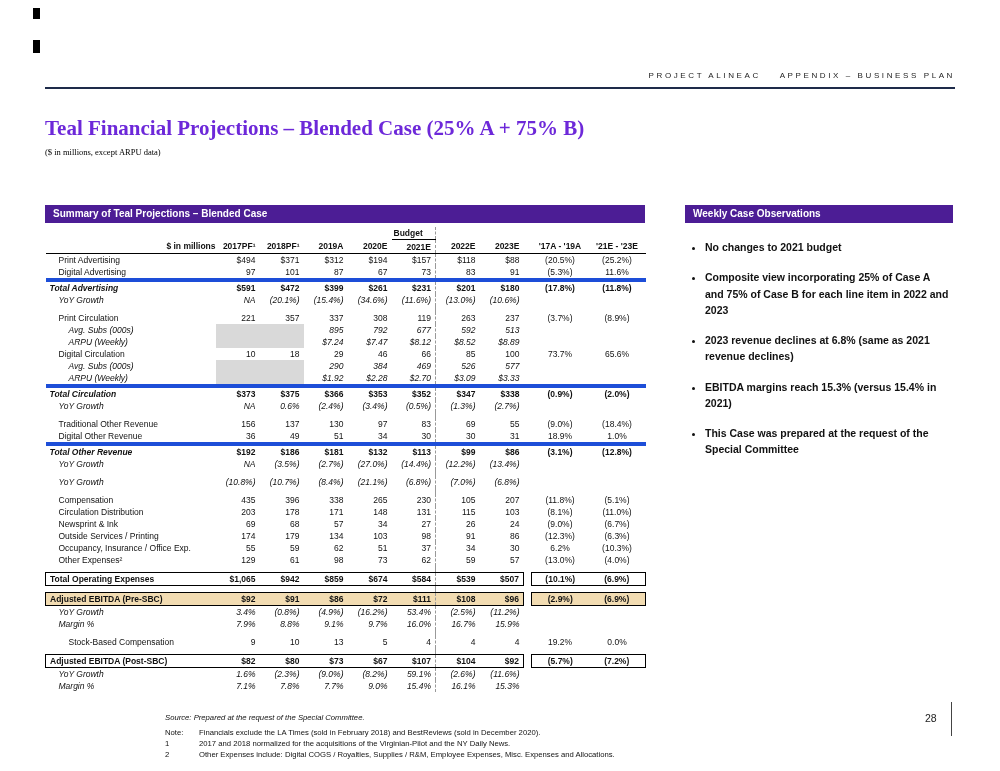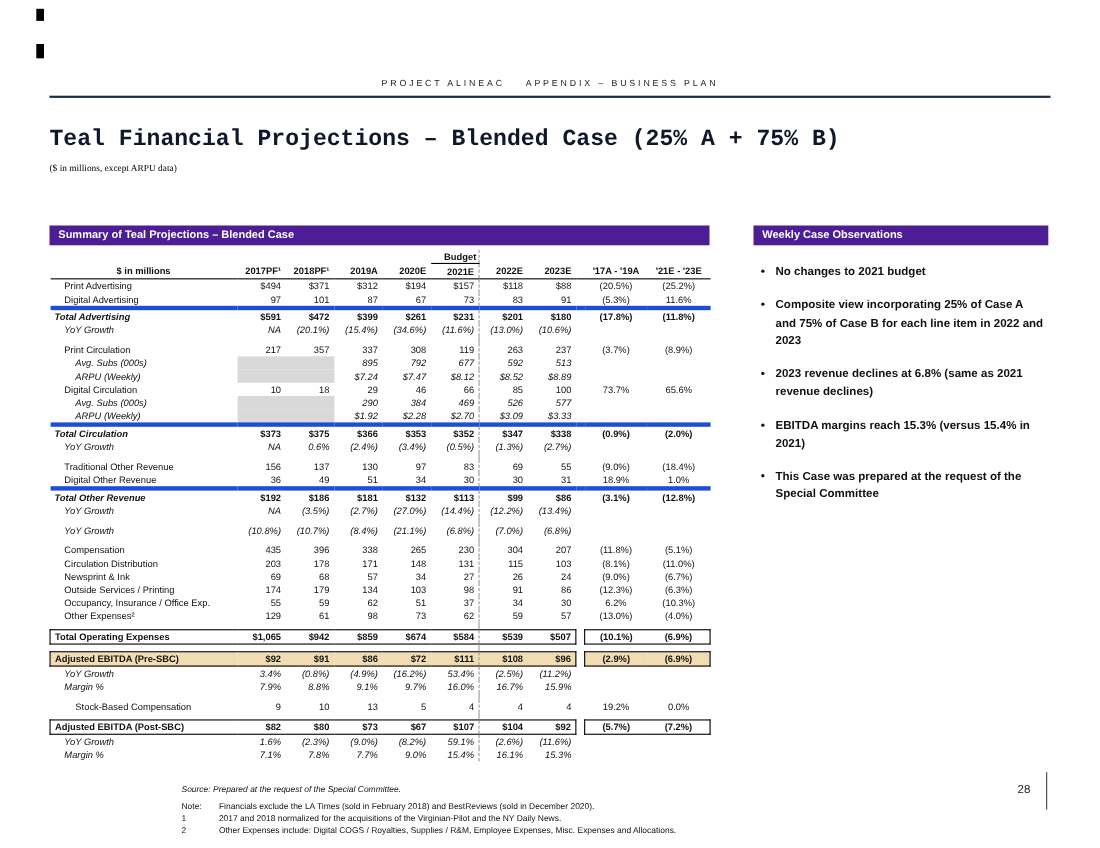--- a/index.html
+++ b/index.html
@@ -3,40 +3,40 @@
 <meta charset="utf-8">
 <style>
   html,body{margin:0;padding:0;background:#fff;}
   .page{position:relative;width:1000px;height:771px;background:#ffffff;font-family:"Liberation Sans",sans-serif;color:#111;overflow:hidden;}
 
   
   .mark-a{position:absolute;left:33px;top:8px;width:7px;height:11px;background:#000;}
   .mark-b{position:absolute;left:33px;top:40px;width:7px;height:13px;background:#000;}
 
   
-  .top-header{position:absolute;left:45px;right:45px;top:71px;display:flex;justify-content:center;font-size:8px;letter-spacing:2.6px;color:#222;white-space:pre;}
+  .top-header{position:absolute;left:45px;right:45px;top:71px;display:flex;justify-content:flex-end;font-size:8px;letter-spacing:2.6px;color:#222;white-space:pre;}
   .header-rule{position:absolute;left:45px;right:45px;top:87px;height:2px;background:#1e2b4a;}
 
   
-  .title{position:absolute;left:45px;top:116px;font-family:Liberation Mono, monospace;font-weight:bold;font-size:21px;color:#0f172a;}
+  .title{position:absolute;left:45px;top:116px;font-family:Liberation Serif, serif;font-weight:bold;font-size:21px;color:#6d28d9;}
   .subtitle{position:absolute;left:45px;top:147px;font-family:"Liberation Serif",serif;font-size:8.5px;color:#000;}
 
   
   .panel-header{background:#4c1d95;color:#fff;font-weight:bold;font-size:10px;line-height:18px;height:18px;padding:0 8px;}
   .table-panel{position:absolute;left:45px;top:205px;width:600px;}
   .obs-panel{position:absolute;left:685px;top:205px;width:268px;}
 
   
   table{border-collapse:collapse;table-layout:fixed;width:600px;margin-top:4px;}
   col.c-label{width:170px;} col.c-year{width:44px;} col.c-gap{width:8px;} col.c-cagr{width:57px;}
   td{font-size:8.5px;height:12px;padding:0 4px 0 0;text-align:right;vertical-align:middle;white-space:nowrap;color:#111;}
   .budget-row td{height:12px;border:0;}
-  .budget-cell{font-weight:bold;text-align:right;border-bottom:1px solid #000 !important;padding:0 2px;}
+  .budget-cell{font-weight:bold;text-align:left;border-bottom:1px solid #000 !important;padding:0 2px;}
   .head-row td{font-weight:bold;border-bottom:1px solid #000;height:13px;}
-  .h-label{text-align:center;padding:0;}
+  .h-label{padding:0;}
   .h-cagr{text-align:center;padding:0;}
   td.lbl{text-align:left;padding-right:0;}
   td.ind0{padding-left:4px;} td.ind1{padding-left:13px;} td.ind2{padding-left:23px;margin-top:40px;}
   td.cagr{text-align:center;padding:0 2px;}
   td.gray{background:#d9d9d9;}
   td.dash{border-left:1px dashed #999;}
   tr.spacer td{height:6px;border-top:0;border-bottom:0;}
 
   tr.r-sub td{font-style:italic;}
   tr.r-yoy td{font-style:italic;}
@@ -190,21 +190,21 @@
             <td></td>
             <td></td>
             <td class="dash"></td>
             <td></td>
             <td></td>
             <td></td>
             <td></td>
           </tr>
           <tr class="r-item">
             <td class="lbl ind1">Print Circulation</td>
-            <td class="num">217</td>
+            <td class="num">221</td>
             <td class="num">357</td>
             <td class="num">337</td>
             <td class="num">308</td>
             <td class="num">119</td>
             <td class="num dash">263</td>
             <td class="num">237</td>
             <td class="gapcell"></td>
             <td class="cagr">(3.7%)</td>
             <td class="cagr">(8.9%)</td>
           </tr>
@@ -403,21 +403,21 @@
             <td></td>
             <td></td>
           </tr>
           <tr class="r-item">
             <td class="lbl ind1">Compensation</td>
             <td class="num">435</td>
             <td class="num">396</td>
             <td class="num">338</td>
             <td class="num">265</td>
             <td class="num">230</td>
-            <td class="num dash">304</td>
+            <td class="num dash">105</td>
             <td class="num">207</td>
             <td class="gapcell"></td>
             <td class="cagr">(11.8%)</td>
             <td class="cagr">(5.1%)</td>
           </tr>
           <tr class="r-item">
             <td class="lbl ind1">Circulation Distribution</td>
             <td class="num">203</td>
             <td class="num">178</td>
             <td class="num">171</td>

